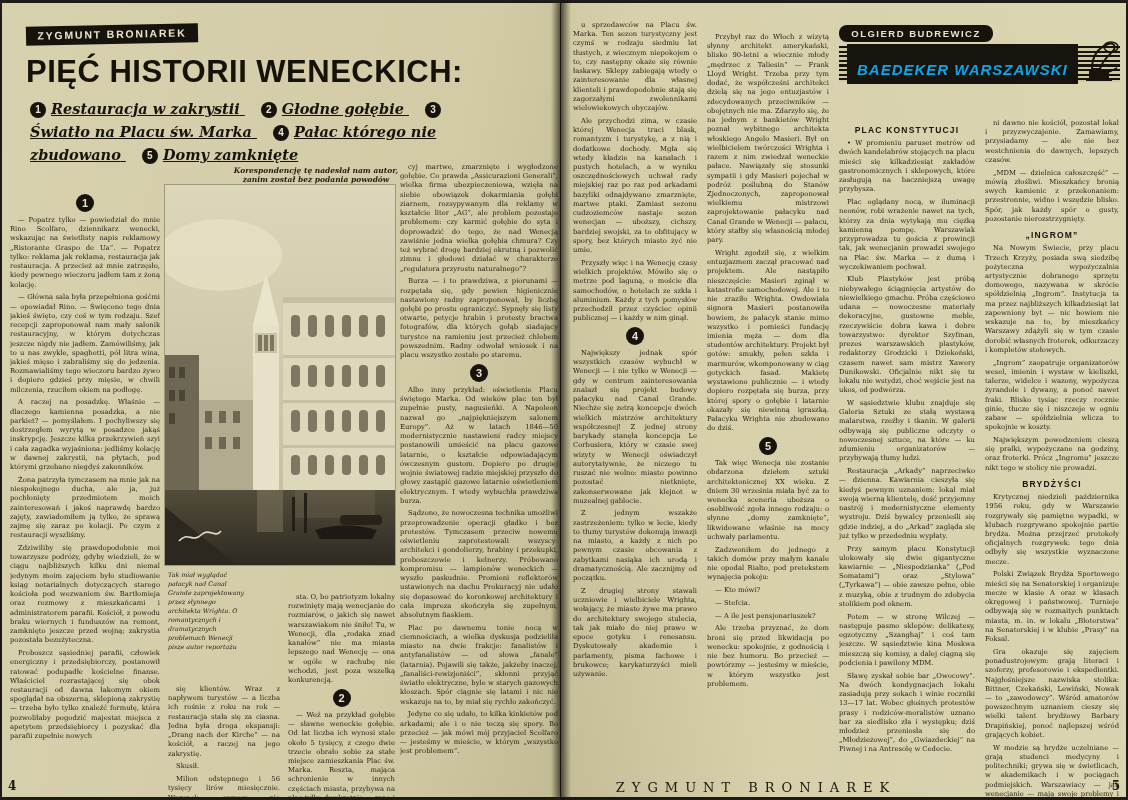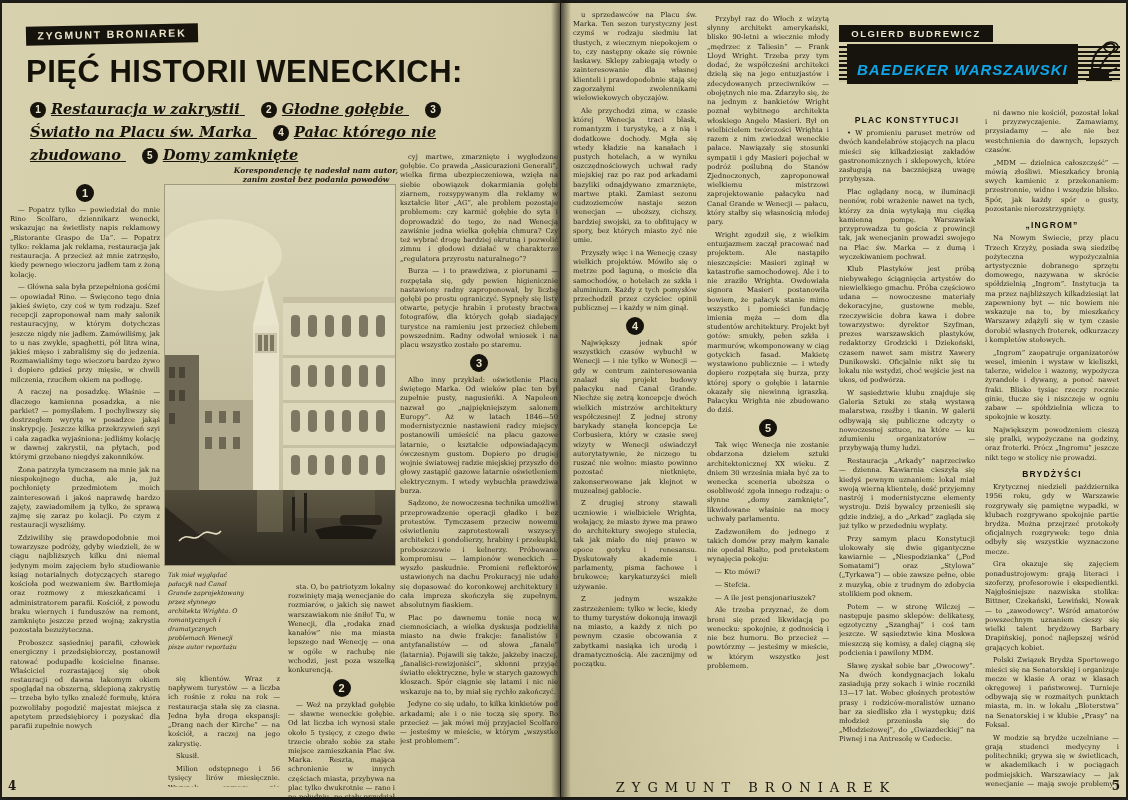--- a/index.html
+++ b/index.html
@@ -22,21 +22,21 @@
           font:italic bold 14.5px/23px "DejaVu Serif", serif;text-decoration:underline; }
   .lead-item { margin-right:16px; }
   .lead-badge { display:inline-block; width:16px; height:16px; border-radius:50%; background:#16130c;
                 color:#eae4cc; text-align:center; font:bold 10px/16px "Liberation Sans", sans-serif;
                 font-style:normal; margin-right:5px; vertical-align:1px; }
 
   .ed-note { position:absolute; left:228px; top:163px; width:172px; text-align:center; color:#201c12;
              font:italic bold 7.5px/9px "DejaVu Serif", serif; }
 
   .col { position:absolute; overflow:hidden; font-size:6.8px; line-height:1.36;
-         text-align:justify; color:#221e13; }
+         text-align:justify; color:#221e13;margin-top:10px; }
   .para { margin-bottom:3.5px; }
   .para-text { display:block; text-indent:8px; }
   .sec-badge { display:block; width:18px; height:18px; margin:3px auto 4px; border-radius:50%;
                background:#16130c; color:#e9e3ca; text-align:center; text-indent:0;
                font:bold 11px/18px "Liberation Sans", sans-serif; }
   .sec-head { display:block; text-align:center; margin:6px 0 4px; color:#17140c;
               font:bold 8.5px/1.2 "Liberation Sans", sans-serif; letter-spacing:1.2px; }
   .sec-badge:empty, .sec-head:empty, .sec-sig:empty, .para-text:empty { display:none; }
 
   
@@ -50,28 +50,28 @@
   .photo svg { display:block; width:100%; height:100%; }
   .caption { position:absolute; left:166px; top:568px; width:78px; height:100px; overflow:hidden;
              color:#221e13; font:italic 6.3px/1.42 "DejaVu Serif", serif; text-align:left; }
 
   .pagenum { position:absolute; font:bold 12px/1 "DejaVu Serif", serif; color:#1b1810; }
   .pagenum-left  { left:6px;  bottom:5px; }
   .pagenum-right { right:6px; bottom:5px; }
 
   
   .colA { left:12px;  top:8px;   width:124px; height:760px; }
-  .colB { left:146px; top:12px;   width:122px; height:760px; }
+  .colB { left:146px; top:20px;   width:122px; height:760px; }
   .colC { left:278px; top:106px; width:136px; height:680px; }
   .colD { left:424px; top:106px; width:134px; height:680px; }
 
   .baedeker-header { position:absolute; left:278px; top:22px; width:281px; }
   .author-box-right { position:relative; display:block; width:154px; height:17px;
                       font:bold 9.5px/17px "Liberation Sans", sans-serif; letter-spacing:1.5px;
-                      background:#16130c; color:#eae4cc; text-align:center; }
+                      background:#16130c; color:#eae4cc; text-align:center;border-radius:8px; }
   .banner { position:relative; margin-top:4px; height:36px; display:flex; align-items:center;
             background:repeating-linear-gradient(180deg,#17140d 0px,#17140d 2.2px,#d0c8a3 2.2px,#d0c8a3 4.6px); }
   .banner-title { background:#17140d; color:#0ea5e9; white-space:nowrap;
                   font:italic bold 15px/1 "Liberation Sans", sans-serif; letter-spacing:1px;
                   padding:18px 10px 7px; margin-left:8px; }
   .gramophone { position:absolute; right:0px; top:-7px; width:36px; height:46px; }
 
   .footer-author { position:absolute; left:30px; bottom:3px; width:330px; text-align:center;
                    color:#1b1810; font:13px/1 "DejaVu Serif", serif; letter-spacing:7px; white-space:nowrap; }
 </style>
@@ -287,26 +287,26 @@
 
       </div>
         <div class="para">
         <span class="sec-badge">4</span>
 
         <span class="para-text">Największy jednak spór wszystkich czasów wybuchł w Wenecji — i nie tylko w Wenecji — gdy w centrum zainteresowania znalazł się projekt budowy pałacyku nad Canal Grande. Niechże się zetrą koncepcje dwóch wielkich mistrzów architektury współczesnej! Z jednej strony barykady stanęła koncepcja Le Corbusiera, który w czasie swej wizyty w Wenecji oświadczył autorytatywnie, że niczego tu ruszać nie wolno: miasto powinno pozostać nietknięte, zakonserwowane jak klejnot w muzealnej gablocie.</span>
 
       </div>
         <div class="para">
 
+        <span class="para-text">Z jednym wszakże zastrzeżeniem: tylko w lecie, kiedy to tłumy turystów dokonują inwazji na miasto, a każdy z nich po pewnym czasie obcowania z zabytkami nasiąka ich urodą i dramatycznością. Ale zacznijmy od początku.</span>
+
+      </div>
+        <div class="para">
+
         <span class="para-text">Z drugiej strony stawali uczniowie i wielbiciele Wrighta, wołający, że miasto żywe ma prawo do architektury swojego stulecia, tak jak miało do niej prawo w epoce gotyku i renesansu. Dyskutowały akademie i parlamenty, pisma fachowe i brukowce; karykaturzyści mieli używanie.</span>
-
-      </div>
-        <div class="para">
-
-        <span class="para-text">Z jednym wszakże zastrzeżeniem: tylko w lecie, kiedy to tłumy turystów dokonują inwazji na miasto, a każdy z nich po pewnym czasie obcowania z zabytkami nasiąka ich urodą i dramatycznością. Ale zacznijmy od początku.</span>
 
       </div>
       </div>
 
     <div class="col colB">
         <div class="para">
 
         <span class="para-text">Przybył raz do Włoch z wizytą słynny architekt amerykański, blisko 90-letni a wiecznie młody „mędrzec z Taliesin” — Frank Lloyd Wright. Trzeba przy tym dodać, że współcześni architekci dzielą się na jego entuzjastów i zdecydowanych przeciwników — obojętnych nie ma. Zdarzyło się, że na jednym z bankietów Wright poznał wybitnego architekta włoskiego Angelo Masieri. Był on wielbicielem twórczości Wrighta i razem z nim zwiedzał weneckie pałace. Nawiązały się stosunki sympatii i gdy Masieri pojechał w podróż poślubną do Stanów Zjednoczonych, zaproponował wielkiemu mistrzowi zaprojektowanie pałacyku nad Canal Grande w Wenecji — pałacu, który stałby się własnością młodej pary.</span>
 
       </div>
@@ -446,26 +446,26 @@
         <span class="sec-head">BRYDŻYŚCI</span>
 
       </div>
         <div class="para">
 
         <span class="para-text">Krytycznej niedzieli października 1956 roku, gdy w Warszawie rozgrywały się pamiętne wypadki, w klubach rozgrywano spokojnie partie brydża. Można przejrzeć protokoły oficjalnych rozgrywek: tego dnia odbyły się wszystkie wyznaczone mecze.</span>
 
       </div>
         <div class="para">
 
+        <span class="para-text">Polski Związek Brydża Sportowego mieści się na Senatorskiej i organizuje mecze w klasie A oraz w klasach okręgowej i państwowej. Turnieje odbywają się w rozmaitych punktach miasta, m. in. w lokalu „Bloterstwa” na Senatorskiej i w klubie „Prasy” na Foksal.</span>
+
+      </div>
+        <div class="para">
+
         <span class="para-text">Gra okazuje się zajęciem ponadustrojowym: grają literaci i szoferzy, profesorowie i ekspedientki. Najgłośniejsze nazwiska stolika: Bittner, Czekański, Lewiński, Nowak — to „zawodowcy”. Wśród amatorów powszechnym uznaniem cieszy się wielki talent brydżowy Barbary Drapińskiej, ponoć najlepszej wśród grających kobiet.</span>
-
-      </div>
-        <div class="para">
-
-        <span class="para-text">Polski Związek Brydża Sportowego mieści się na Senatorskiej i organizuje mecze w klasie A oraz w klasach okręgowej i państwowej. Turnieje odbywają się w rozmaitych punktach miasta, m. in. w lokalu „Bloterstwa” na Senatorskiej i w klubie „Prasy” na Foksal.</span>
 
       </div>
         <div class="para">
 
         <span class="para-text">W modzie są brydże uczelniane — grają studenci medycyny i politechniki; grywa się w świetlicach, w akademikach i w pociągach podmiejskich. Warszawiacy — jak wenecjanie — mają swoje problemy i swoje sposoby, by o nich na cztery godziny przy stoliku zapomnieć.</span>
 
       </div>
       </div>
 
     <div class="footer-author">ZYGMUNT BRONIAREK</div>

